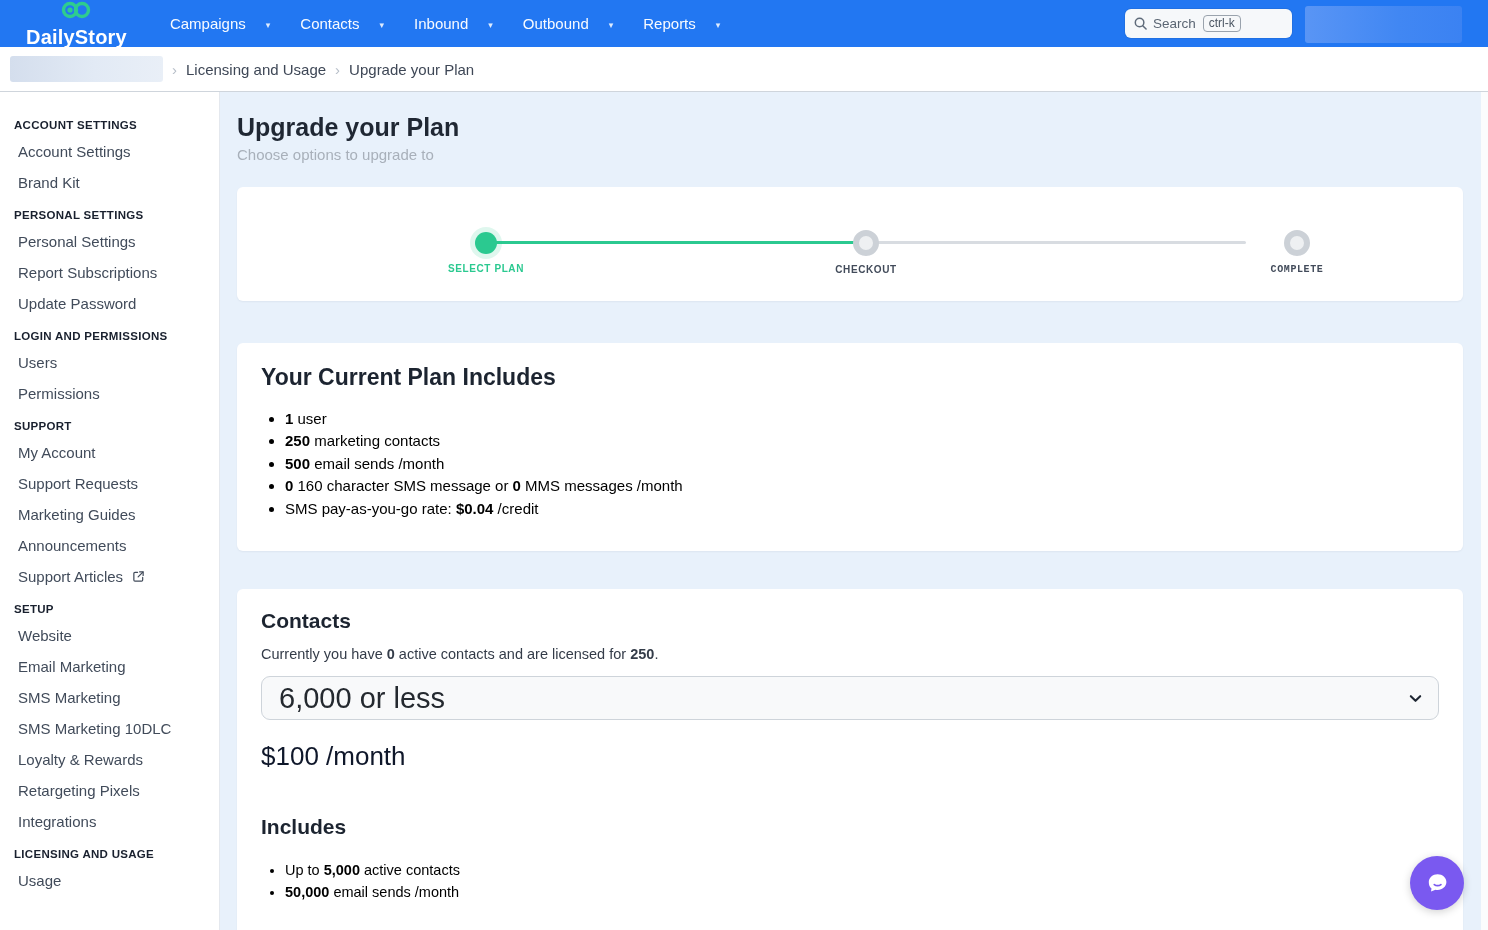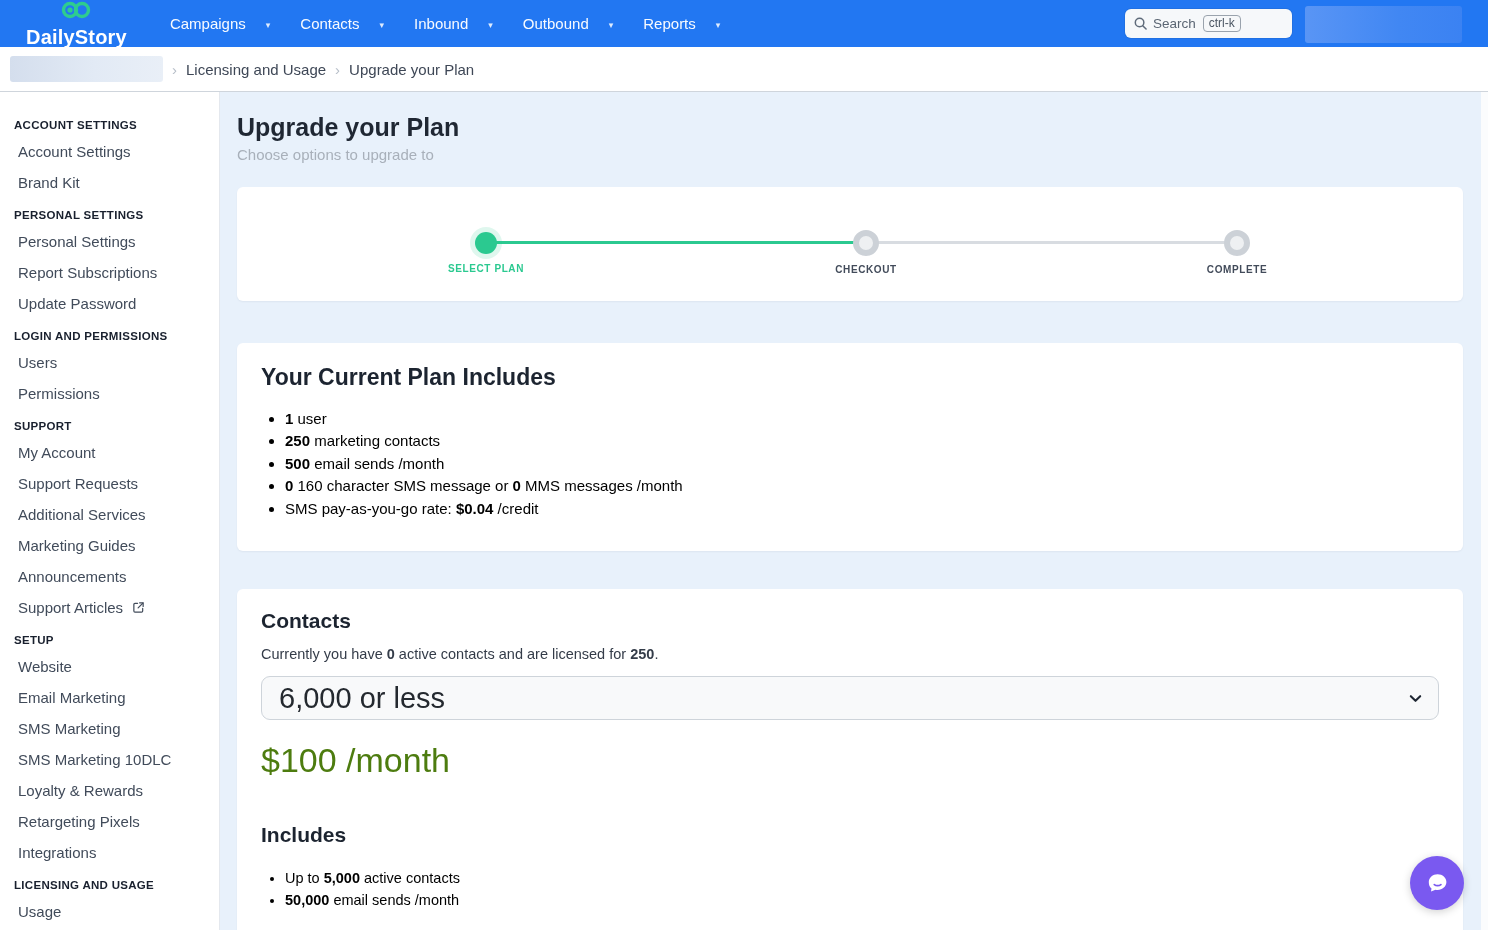--- a/index.html
+++ b/index.html
@@ -85,21 +85,21 @@
     background:#fff; border-radius:6px; width:1226px;
     box-shadow:0 1px 2px rgba(16,24,40,.05);
   }
 
   
   .stepper-card { height:114px; margin-top:23px; position:relative; }
   .step-line { position:absolute; height:3px; top:54px; border-radius:2px; }
   .step-line.done { background:#2bc990; left:249px; width:380px; }
   .step-line.todo { background:#d8dce1; left:629px; width:380px; }
   .step { position:absolute; top:0; transform:translateX(-50%); text-align:center; width:160px; }
-  .step-1 { left:249px; } .step-2 { left:629px; } .step-3 { left:1000px; }
+  .step-1 { left:249px; } .step-2 { left:629px; } .step-3 { left:1060px;font-family:Liberation Mono, monospace; }
   .step-dot {
     width:22px; height:22px; border-radius:50%; margin:45px auto 0;
     position:relative; z-index:2;
   }
   .step.active .step-dot { background:#2bc990; box-shadow:0 0 0 5px rgba(43,201,144,.15); }
   .step.upcoming .step-dot {
     width:26px; height:26px; margin-top:43px;
     background:#eef0f2; border:6px solid #ccd1d7;
   }
   .step-label { margin-top:10px; font-size:10px; font-weight:700; letter-spacing:.6px; color:#424b5a; }
@@ -118,21 +118,21 @@
   .card-h2 { font-size:21px; font-weight:700; color:#1c2430; }
   .contacts-desc { font-size:14.5px; color:#343c49; margin-top:13px; }
   .contacts-desc b { font-weight:700; }
   .select-box {
     margin-top:14px; width:1178px; height:44px; background:#f8f9fa;
     border:1px solid #ced4da; border-radius:9px; display:flex; align-items:center;
     padding:0 16px 0 17px; cursor:pointer; position:relative;
   }
   .select-value { font-size:29px; color:#24292f; }
   .select-caret { position:absolute; right:15px; top:14px; }
-  .price-line { margin-top:21px; font-size:34px; font-weight:400; color:#4d7c0f; }
+  .price-line { margin-top:21px; font-size:26px; font-weight:400; color:#0f172a; }
   .includes-h { margin-top:43px; }
   .includes-list { margin-top:20px; }
   .includes-list li { font-size:14.5px; }
 
   
   .chat-btn {
     position:absolute; right:24px; bottom:20px; width:54px; height:54px;
     border-radius:50%; background:#7a59f0; cursor:pointer;
     display:flex; align-items:center; justify-content:center;
     box-shadow:0 2px 8px rgba(0,0,0,.18);
@@ -205,21 +205,20 @@
   <a class="sb-item"><span>Report Subscriptions</span></a>
   <a class="sb-item"><span>Update Password</span></a>
 
   <div class="sb-header">LOGIN AND PERMISSIONS</div>
   <a class="sb-item"><span>Users</span></a>
   <a class="sb-item"><span>Permissions</span></a>
 
   <div class="sb-header">SUPPORT</div>
   <a class="sb-item"><span>My Account</span></a>
   <a class="sb-item"><span>Support Requests</span></a>
-  <a class="sb-item"><span>Additional Services</span></a>
   <a class="sb-item"><span>Marketing Guides</span></a>
   <a class="sb-item"><span>Announcements</span></a>
   <a class="sb-item">
     <span>Support Articles</span>
     <span class="ext-icon">
       <svg width="13" height="13" viewBox="0 0 14 14">
         <path d="M6 2.5H3.2A1.2 1.2 0 0 0 2 3.7v7.1A1.2 1.2 0 0 0 3.2 12h7.1a1.2 1.2 0 0 0 1.2-1.2V8" fill="none" stroke="#414b5a" stroke-width="1.3" stroke-linecap="round"></path>
         <path d="M8.2 2h3.8v3.8" fill="none" stroke="#414b5a" stroke-width="1.3" stroke-linecap="round"></path>
         <line x1="6.6" y1="7.4" x2="11.7" y2="2.3" stroke="#414b5a" stroke-width="1.3" stroke-linecap="round"></line>
       </svg>

